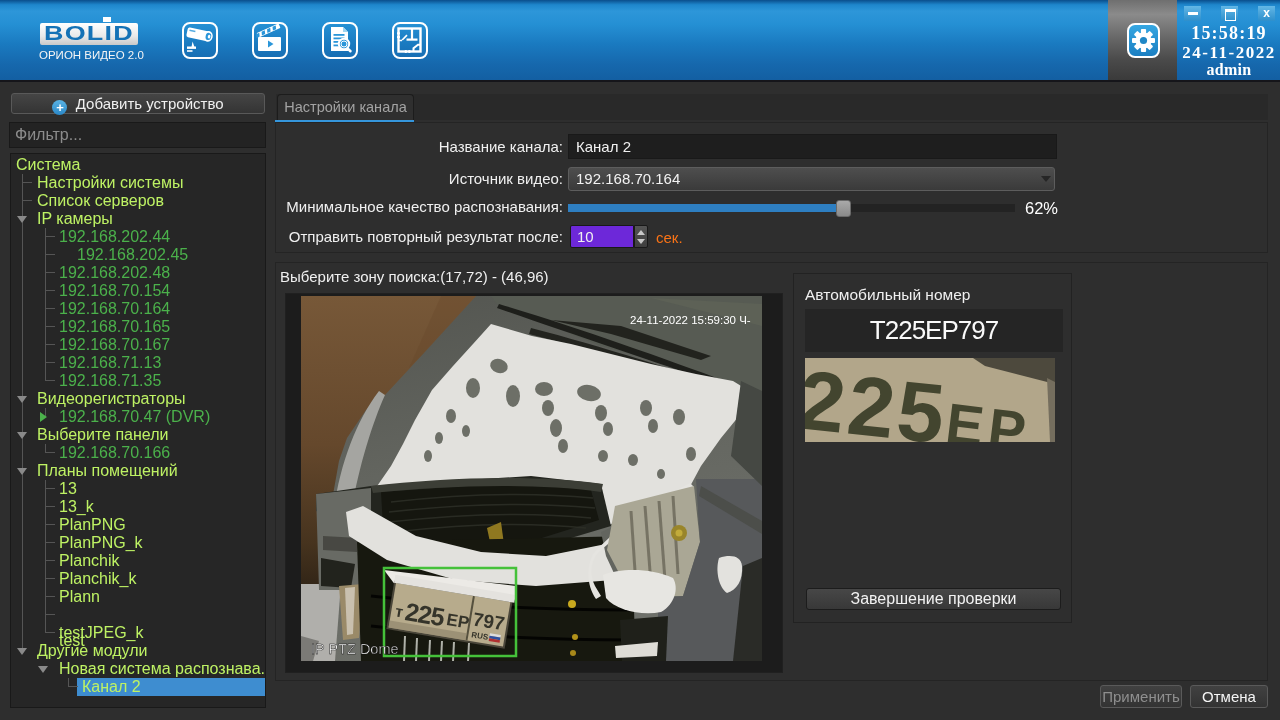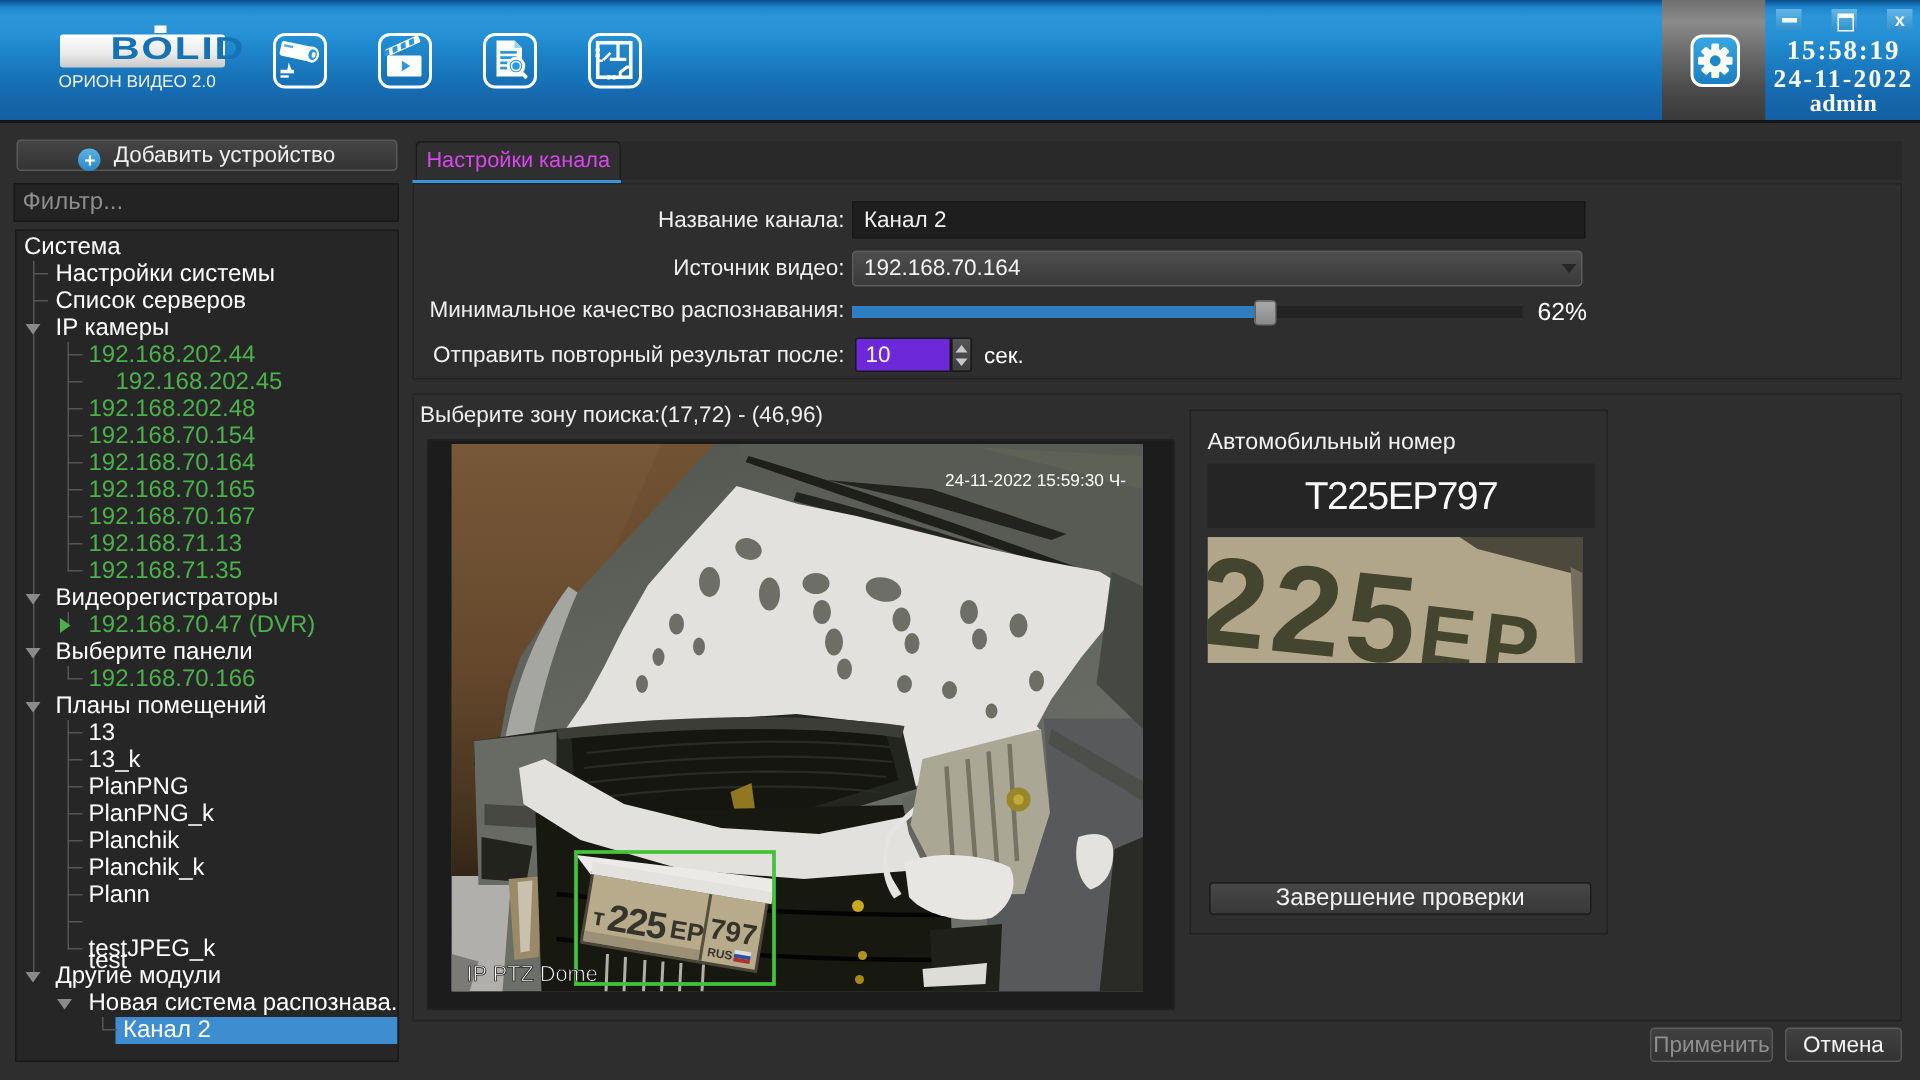--- a/index.html
+++ b/index.html
@@ -3,61 +3,61 @@
 <style>
 html,body{margin:0;padding:0;}
 body{width:1280px;height:720px;overflow:hidden;position:relative;background:#2e2e2e;
  font-family:"Liberation Sans",sans-serif;-webkit-font-smoothing:antialiased;}
 .abs{position:absolute;}
 
 #hdr{left:0;top:0;width:1280px;height:80px;
  background:linear-gradient(180deg,#0a4e8c 0%,#1e86cc 6%,#2d96d9 14%,#2590d4 30%,#1a7ac0 55%,#1668ad 80%,#135fa2 100%);}
 #hdr:after{content:"";position:absolute;left:0;bottom:-2px;width:1280px;height:2px;background:#15151a;}
 #logobox{left:40px;top:23px;width:98px;height:22px;background:linear-gradient(180deg,#ffffff,#e9e9e9 60%,#c9c9c9);border-radius:2px;
- color:#1572b6;font-weight:bold;font-size:21px;line-height:20px;text-align:right;padding-left:12px;}
+ color:#1572b6;font-weight:bold;font-size:21px;line-height:20px;text-align:center;}
 #logodot{left:103px;top:17px;width:8px;height:5px;background:#fff;}
 #logosub{left:39px;top:49px;width:140px;color:#f4f4f4;font-size:11.5px;letter-spacing:0px;}
 .hicon{top:22px;width:36px;height:37px;border:2.5px solid #fff;border-radius:8px;box-sizing:border-box;background:transparent;}
 #grayblk{left:1108px;top:0;width:69px;height:80px;background:linear-gradient(180deg,#6f6f6f,#8b8b8b 18%,#6a6a6a 45%,#4a4a4a 75%,#3a3a3a 100%);}
 #gear{left:1127px;top:23px;width:33px;height:35px;border:2px solid #fff;border-radius:8px;box-sizing:border-box;
  background:linear-gradient(180deg,#36a7e2,#1b7fc2);}
 #rightblk{left:1177px;top:0;width:103px;height:80px;background:linear-gradient(180deg,#0a4e8c 0%,#1e86cc 6%,#2d96d9 14%,#2590d4 30%,#1a7ac0 55%,#1668ad 80%,#135fa2 100%);}
 .winbtn{top:6px;width:17px;height:15px;background:linear-gradient(180deg,#63b7e6,#2e8fcc);color:#fff;text-align:center;}
 .timetxt{left:1180px;width:98px;text-align:center;color:#fff;font-family:"Liberation Serif",serif;font-weight:bold;}
 
 #addbtn{left:11px;top:93px;width:254px;height:21px;border:1px solid #595959;border-radius:3px;box-sizing:border-box;
  background:linear-gradient(180deg,#454545,#343434);color:#f0f0f0;font-size:15px;line-height:19px;text-align:center;}
 #filter{left:9px;top:122px;width:257px;height:26px;background:#232323;border:1px solid #191919;box-sizing:border-box;
  color:#8c8c8c;font-size:16px;line-height:24px;padding-left:5px;}
 #tree{left:10px;top:153px;width:256px;height:555px;background:#262626;border:1px solid #191919;box-sizing:border-box;}
-.trow{position:absolute;height:18px;line-height:18px;font-size:16px;color:#ffffff;white-space:nowrap;}
+.trow{position:absolute;height:18px;line-height:18px;font-size:16px;color:#bef264;white-space:nowrap;}
 .grn{color:#4bb14b;}
 .tri{position:absolute;width:0;height:0;border-left:5.5px solid transparent;border-right:5.5px solid transparent;border-top:7px solid #8a8a8a;}
 .trir{position:absolute;width:0;height:0;border-top:5.5px solid transparent;border-bottom:5.5px solid transparent;border-left:7px solid #4bb14b;}
 .tline{position:absolute;background:#555;}
 #selrow{left:77px;width:188px;height:18px;background:#3e8dd0;}
 
 #tab{left:277px;top:94px;width:137px;height:26px;background:#2f2f2f;border:1px solid #1c1c1c;border-bottom:none;
- border-radius:4px 4px 0 0;box-sizing:border-box;color:#d946ef;font-size:14.5px;line-height:25px;text-align:center;}
+ border-radius:4px 4px 0 0;box-sizing:border-box;color:#a3a3a3;font-size:14.5px;line-height:25px;text-align:center;}
 #tabline{left:275px;top:120px;width:139px;height:3px;background:#3596dc;}
 #fpanel{left:275px;top:122px;width:993px;height:131px;border:1px solid #242424;box-sizing:border-box;background:#2e2e2e;}
 .flabel{position:absolute;right:717px;color:#f0f0f0;font-size:15px;white-space:nowrap;}
 #inp1{left:568px;top:134px;width:489px;height:25px;background:#1e1e1e;border:1px solid #191919;box-sizing:border-box;
  color:#f0f0f0;font-size:15px;line-height:23px;padding-left:7px;}
 #combo{left:568px;top:167px;width:487px;height:24px;background:linear-gradient(180deg,#4e4e4e,#3a3a3a);border:1px solid #5d5d5d;
  border-radius:3px;box-sizing:border-box;color:#f2f2f2;font-size:15px;line-height:22px;padding-left:7px;}
 #comboarr{left:1041px;top:176px;width:0;height:0;border-left:5px solid transparent;border-right:5px solid transparent;border-top:6px solid #262626;}
 #slidertrack{left:568px;top:204px;width:447px;height:8px;background:#232323;}
 #sliderfill{left:568px;top:204px;width:268px;height:8px;background:#2e7fc2;}
 #sliderhandle{left:836px;top:200px;width:15px;height:17px;background:linear-gradient(180deg,#a9a9a9,#8a8a8a);border-radius:3px;border:1px solid #6a6a6a;box-sizing:border-box;}
 #pct{left:1025px;top:199px;color:#fff;font-size:16.5px;}
 #spin{left:570px;top:225px;width:64px;height:23px;background:#6d28d9;border:1px solid #191919;box-sizing:border-box;
  color:#f0f0f0;font-size:15px;line-height:21px;padding-left:6px;border-radius:2px 0 0 2px;}
 #spinbtn{left:634px;top:225px;width:14px;height:23px;background:linear-gradient(180deg,#555,#3e3e3e);border:1px solid #191919;box-sizing:border-box;border-radius:0 2px 2px 0;}
-#sek{left:656px;top:229px;color:#ffffff;font-size:15px;text-align:right;}
+#sek{left:656px;top:229px;color:#f97316;font-size:15px;text-align:right;}
 
 #cont{left:275px;top:262px;width:993px;height:419px;border:1px solid #242424;box-sizing:border-box;background:#2e2e2e;}
 #ztitle{left:280px;top:268px;color:#f0f0f0;font-size:15px;}
 #imgbox{left:285px;top:293px;width:498px;height:380px;border:1px solid #202020;box-sizing:border-box;background:#1c1c1c;}
 #photo{left:301px;top:296px;width:461px;height:365px;}
 #rpanel{left:793px;top:273px;width:279px;height:350px;border:1px solid #222;box-sizing:border-box;background:#2e2e2e;}
 #rtitle{left:805px;top:286px;color:#f0f0f0;font-size:15.5px;}
 #numbox{left:805px;top:309px;width:258px;height:43px;background:#252525;color:#fafafa;font-size:26px;line-height:43px;text-align:center;letter-spacing:-1px;}
 #crop{left:805px;top:358px;width:250px;height:84px;}
 #finbtn{left:806px;top:588px;width:255px;height:22px;border:1px solid #1c1c1c;border-radius:3px;box-sizing:border-box;

